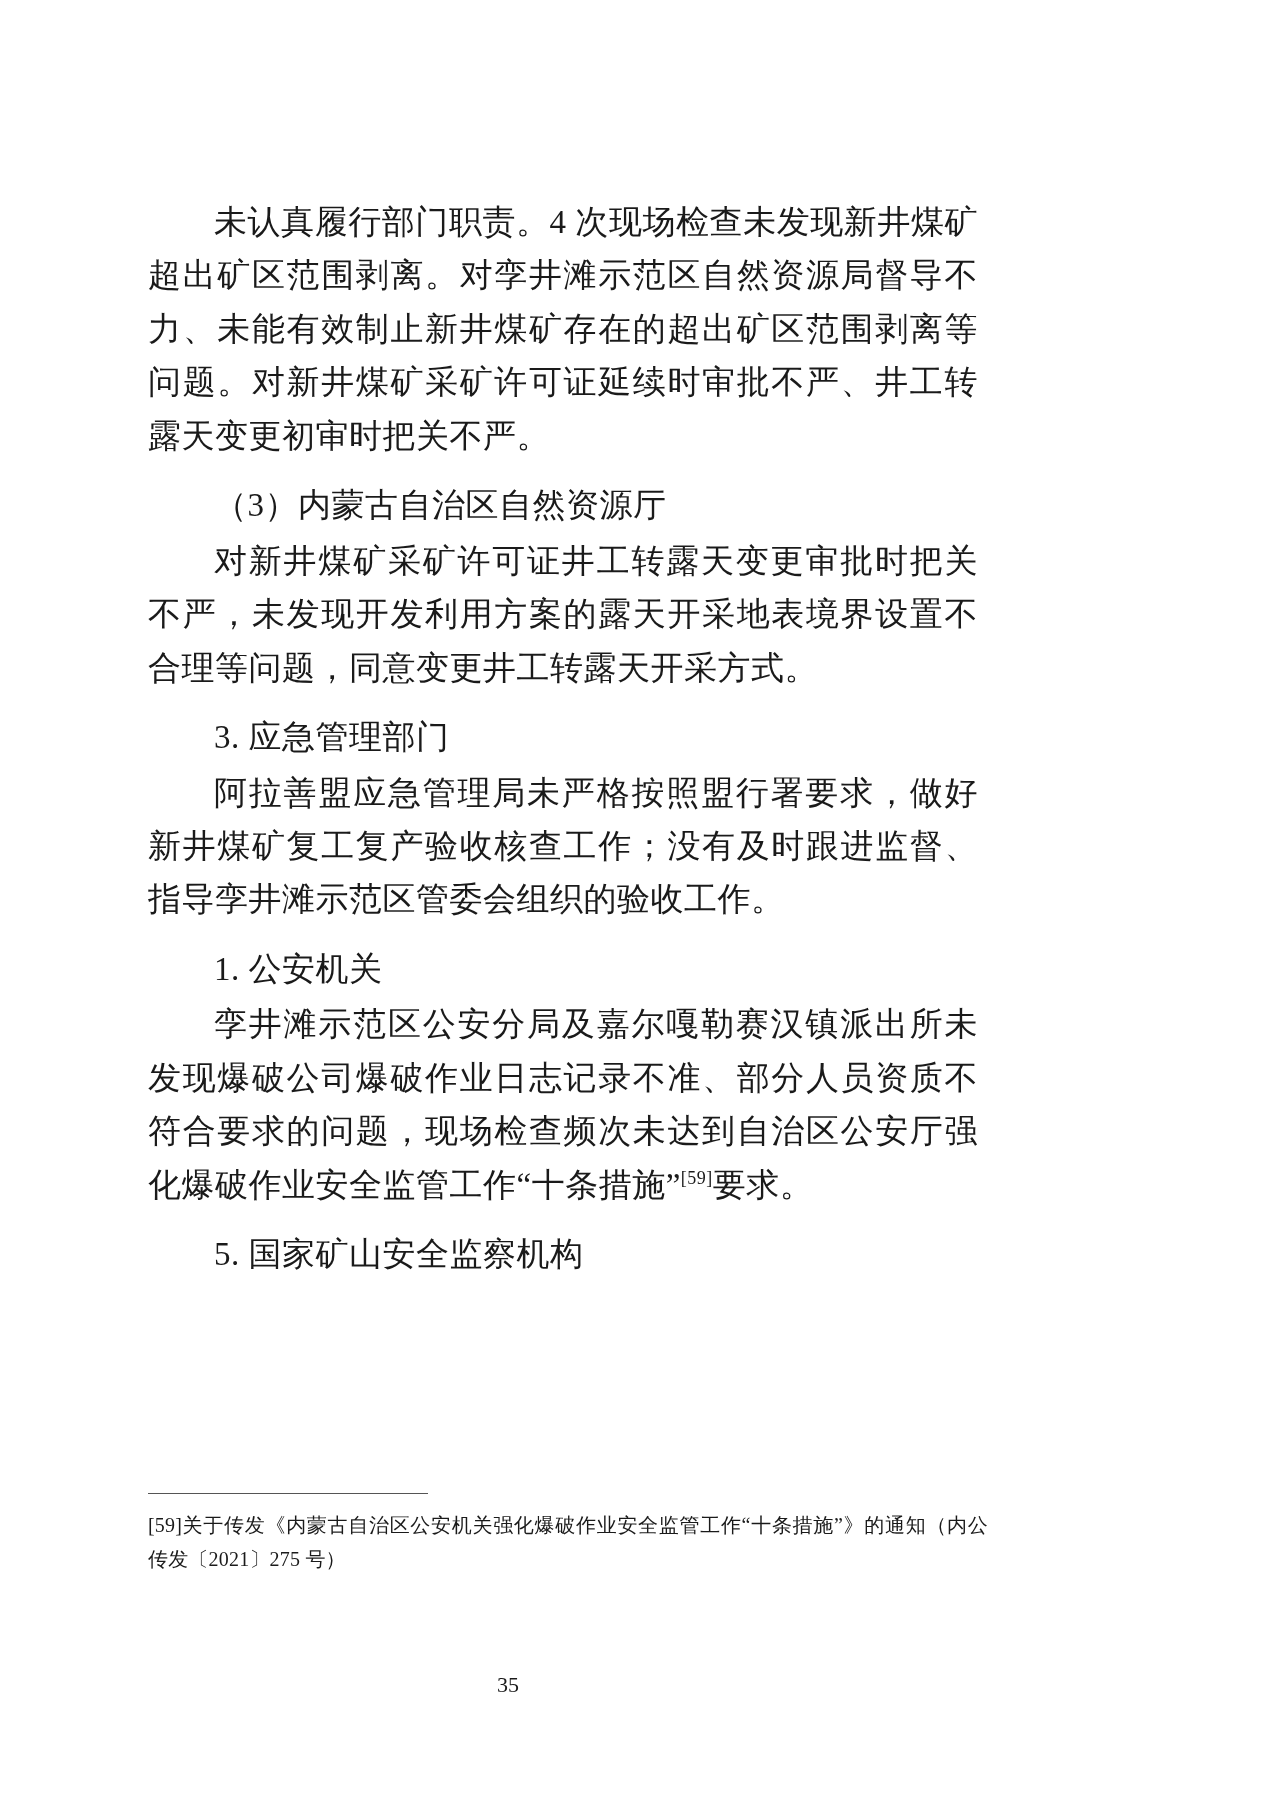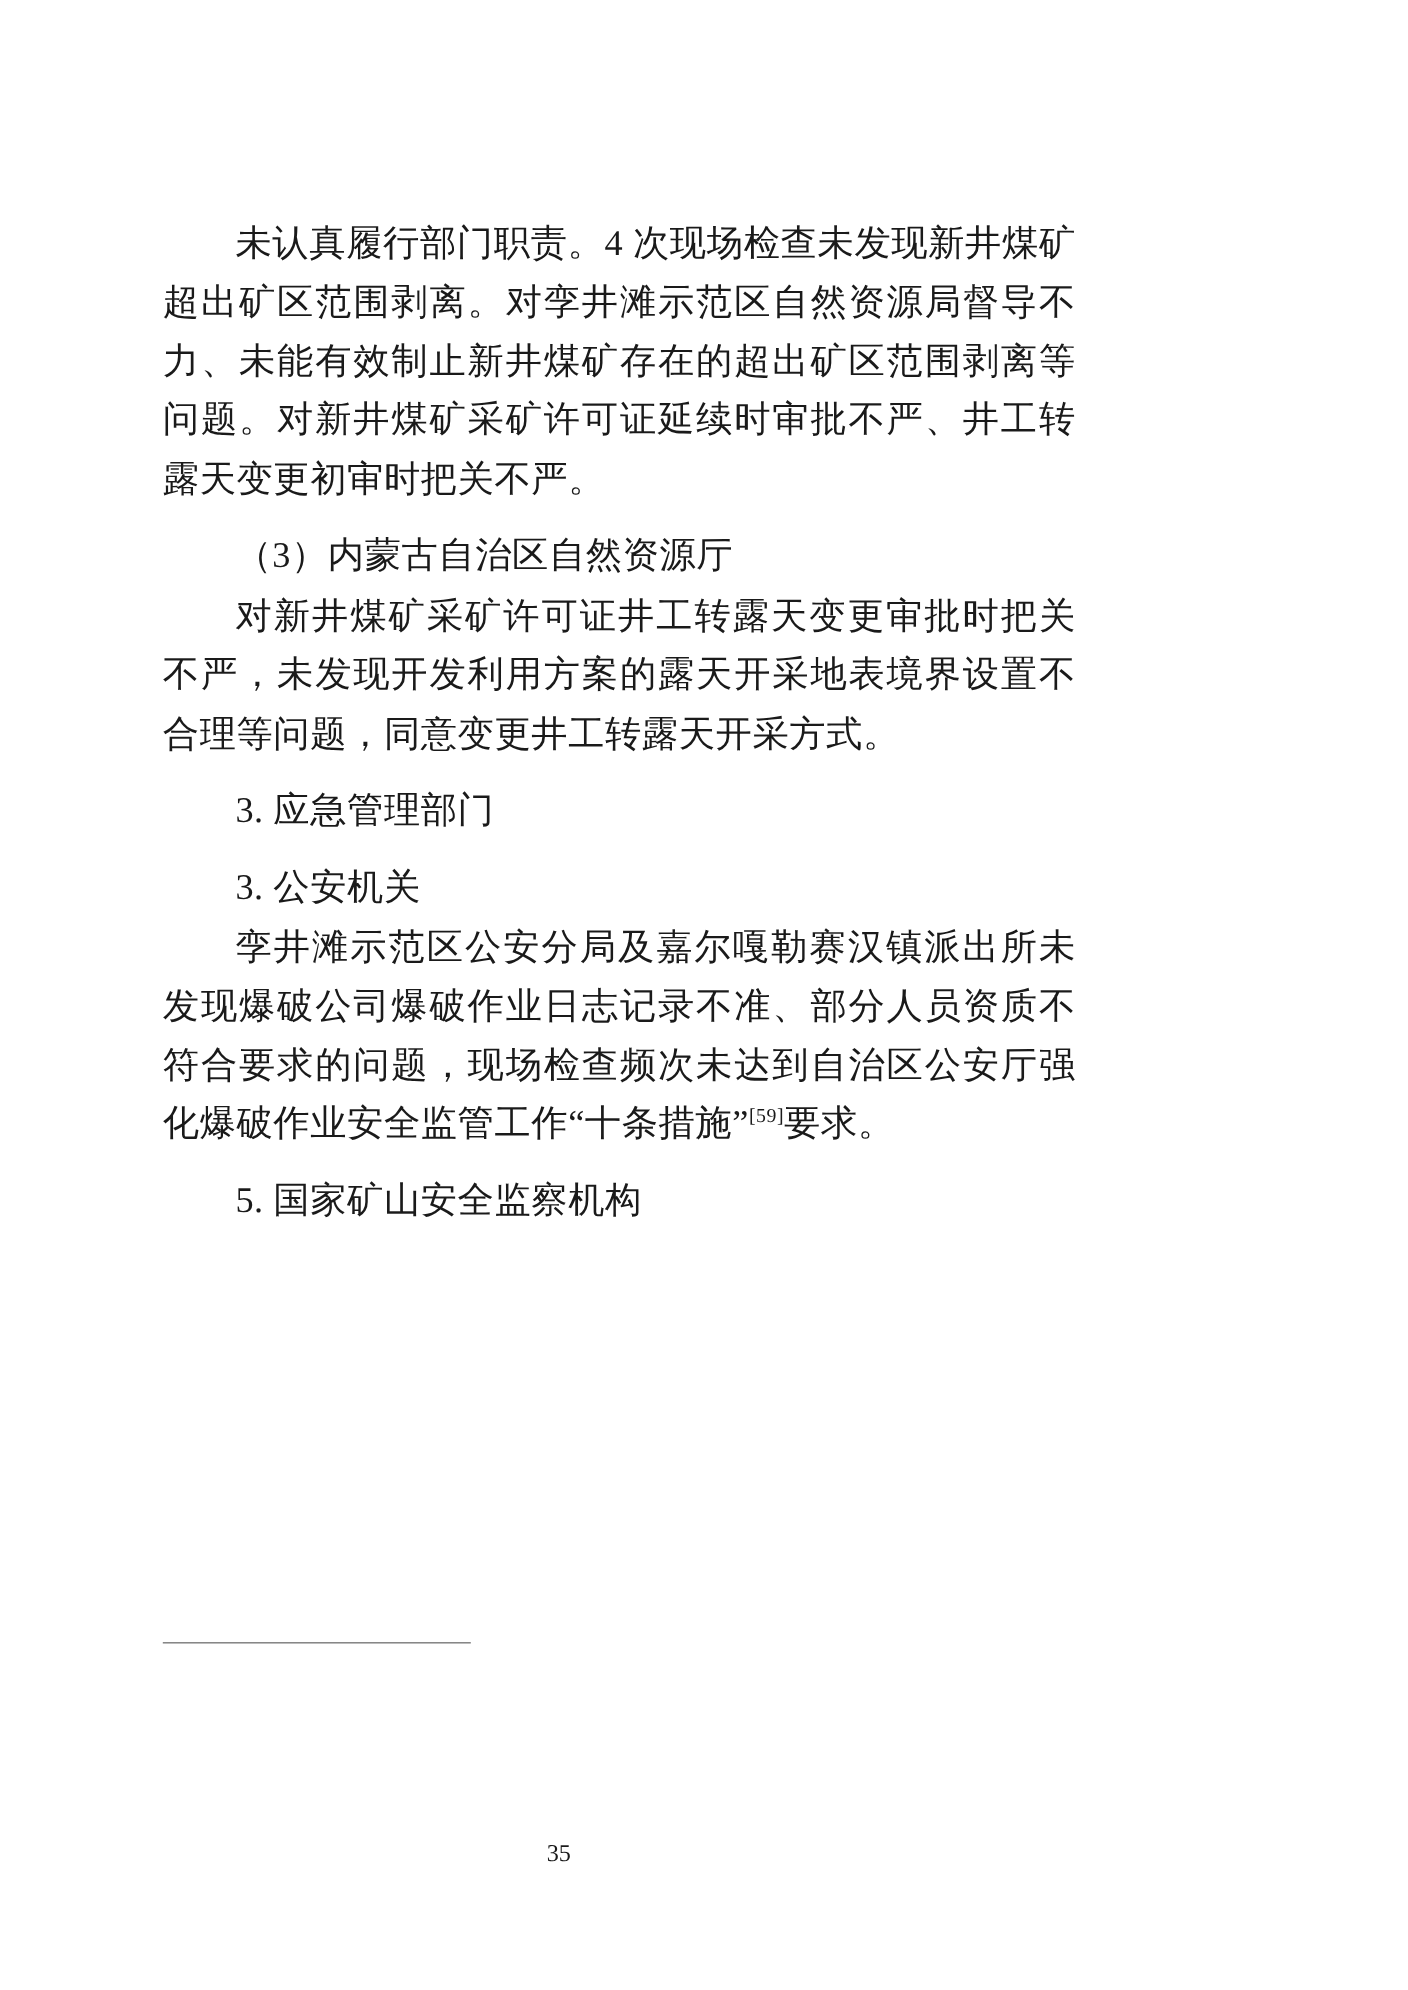--- a/index.html
+++ b/index.html
@@ -98,28 +98,30 @@
   <div class="content">
 
     <p class="body-text indent">未认真履行部门职责。4 次现场检查未发现新井煤矿超出矿区范围剥离。对孪井滩示范区自然资源局督导不力、未能有效制止新井煤矿存在的超出矿区范围剥离等问题。对新井煤矿采矿许可证延续时审批不严、井工转露天变更初审时把关不严。</p>
 
     <p class="heading">（3）内蒙古自治区自然资源厅</p>
 
     <p class="body-text indent">对新井煤矿采矿许可证井工转露天变更审批时把关不严，未发现开发利用方案的露天开采地表境界设置不合理等问题，同意变更井工转露天开采方式。</p>
 
     <p class="heading">3. 应急管理部门</p>
 
+    <p class="body-text indent">阿拉善盟应急管理局未严格按照盟行署要求，做好新井煤矿复工复产验收核查工作；没有及时跟进监督、指导孪井滩示范区管委会组织的验收工作。</p>
 
-    <p class="heading">3. 公安机关</p>
+    <p class="heading">1. 公安机关</p>
 
     <p class="body-text indent"><span>孪井滩示范区公安分局及嘉尔嘎勒赛汉镇派出所未发现爆破公司爆破作业日志记录不准、部分人员资质不符合要求的问题，现场检查频次未达到自治区公安厅强化爆破作业安全监管工作“十条措施”</span><sup class="footnote-ref">[59]</sup><span>要求。</span></p>
 
     <p class="heading">5. 国家矿山安全监察机构</p>
 
   </div>
 
   <div class="footnote-area">
     <div class="footnote-rule"></div>
+    <p class="footnote-text">[59]关于传发《内蒙古自治区公安机关强化爆破作业安全监管工作“十条措施”》的通知（内公传发〔2021〕275 号）</p>
   </div>
 
   <div class="page-number">35</div>
 
 </div>
 
 </body></html>

